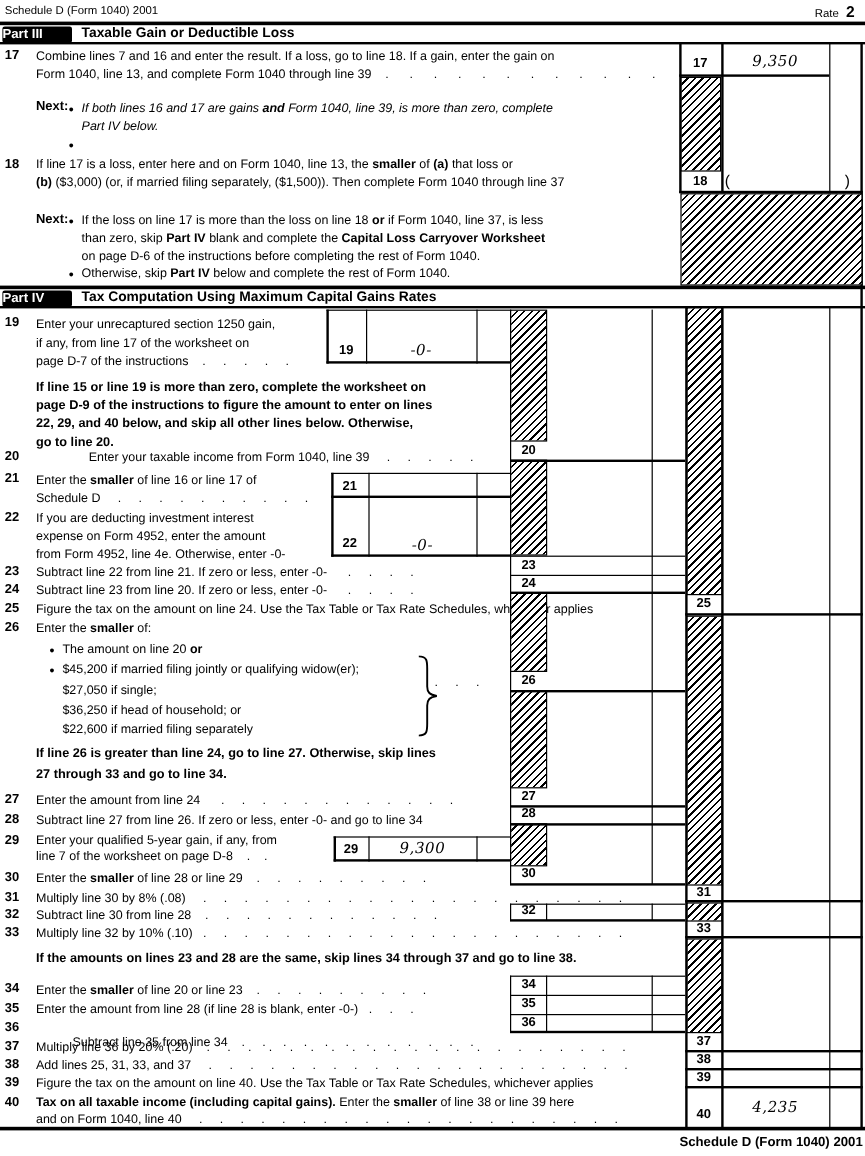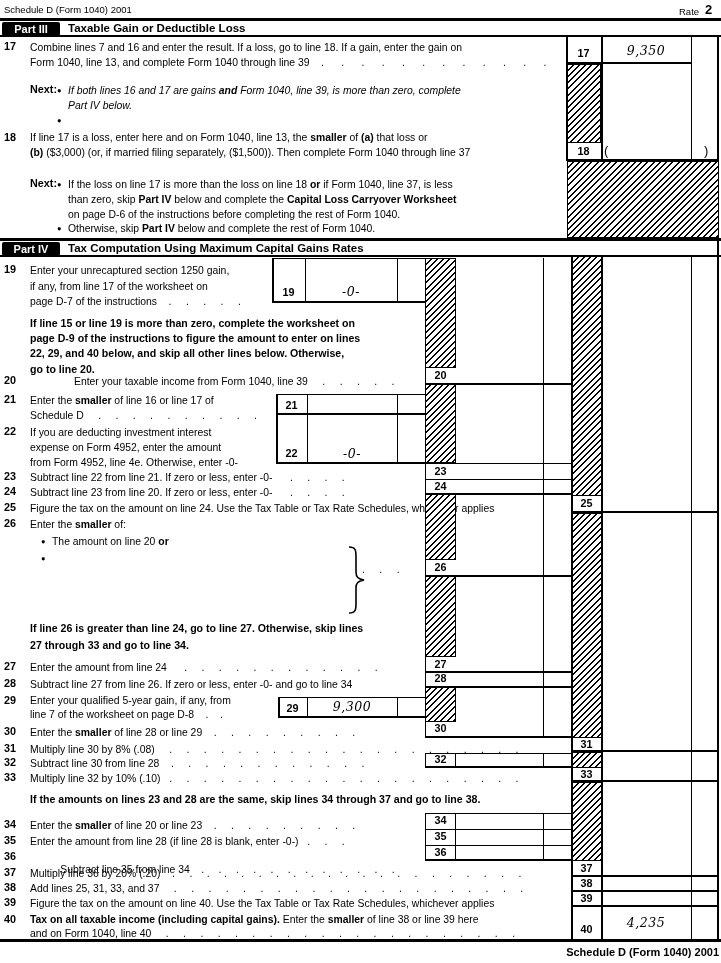--- a/index.html
+++ b/index.html
@@ -10,21 +10,21 @@
   .t b{font-weight:bold;}
   .mnum{position:absolute;font-weight:bold;font-size:10.8px;}
   .cellnum{position:absolute;font-weight:bold;font-size:10.8px;text-align:center;}
   .hl{position:absolute;background:#000;}
   .vl{position:absolute;background:#000;}
   .hatch{position:absolute;box-sizing:border-box;border:1px solid #000;
          background:repeating-linear-gradient(135deg,#fff 0px,#fff 3px,#000 3px,#000 4.4px);}
   .val{position:absolute;font-family:"DejaVu Serif",serif;font-style:italic;
        font-size:12.5px;letter-spacing:.5px;text-align:center;}
   .partlabel{position:absolute;background:#000;color:#fff;font-weight:bold;
-             font-size:11px;text-align:center;border-radius:2px;}
+             font-size:11px;text-align:left;border-radius:2px;}
   .parttitle{position:absolute;font-weight:bold;font-size:11.5px;white-space:pre;}
   .bullet{position:absolute;font-size:7.5px;}
   .paren{position:absolute;font-size:13px;}
   .field{position:absolute;}
   .hdr{position:absolute;font-size:9.5px;}
 </style>
 </head>
 <body>
 
 <div class="page">
@@ -48,21 +48,21 @@
 Part IV below.</span></div>
   <div class="bullet" style="left:57px;top:116px;">●</div>
 
   <div class="mnum" style="left:4px;top:131px;">18</div>
   <div class="t" style="left:30px;top:131px;width:540px;line-height:14.5px;"><span>If line 17 is a loss, enter here and on Form 1040, line 13, the </span><b>smaller</b><span> of </span><b>(a)</b><span> that loss or
 </span><b>(b)</b><span> ($3,000) (or, if married filing separately, ($1,500)). Then complete Form 1040 through line 37</span></div>
 
   <div class="mnum" style="left:30px;top:177px;">Next:</div>
   <div class="bullet" style="left:57px;top:180px;">●</div>
   <div class="t" style="left:68px;top:177px;width:510px;"><span>If the loss on line 17 is more than the loss on line 18 </span><b>or</b><span> if Form 1040, line 37, is less
-than zero, skip </span><b>Part IV</b><span> below and complete the </span><b>Capital Loss Carryover Worksheet</b><span>
+than zero, skip </span><b>Part IV</b><span> blank and complete the </span><b>Capital Loss Carryover Worksheet</b><span>
 on page D-6 of the instructions before completing the rest of Form 1040.</span></div>
   <div class="bullet" style="left:57px;top:224px;">●</div>
   <div class="t" style="left:68px;top:221px;width:510px;"><span>Otherwise, skip </span><b>Part IV</b><span> below and complete the rest of Form 1040.</span></div>
 
   <div class="vl" style="left:566px;top:36px;width:2px;height:125px;"></div>
   <div class="vl" style="left:601px;top:36px;width:2px;height:125px;"></div>
   <div class="vl" style="left:691px;top:36px;width:1px;height:125px;"></div>
   <div class="vl" style="left:717px;top:36px;width:2px;height:905px;"></div>
   <div class="hl" style="left:566px;top:62px;width:125px;height:2px;"></div>
   <div class="cellnum" style="left:566px;top:47px;width:35px;">17</div>
@@ -108,20 +108,24 @@
   <div class="t" style="left:30px;top:485px;width:395px;"><span>Subtract line 23 from line 20. If zero or less, enter -0-      .     .     .     .</span></div>
 
   <div class="mnum" style="left:4px;top:501px;">25</div>
   <div class="t" style="left:30px;top:501px;width:545px;"><span>Figure the tax on the amount on line 24. Use the Tax Table or Tax Rate Schedules, whichever applies</span></div>
 
   <div class="mnum" style="left:4px;top:517px;">26</div>
   <div class="t" style="left:30px;top:517px;width:300px;"><span>Enter the </span><b>smaller</b><span> of:</span></div>
   <div class="bullet" style="left:41px;top:537px;">●</div>
   <div class="t" style="left:52px;top:534px;width:300px;"><span>The amount on line 20 </span><b>or</b><span></span></div>
   <div class="bullet" style="left:41px;top:554px;">●</div>
+  <div class="t" style="left:52px;top:551px;width:300px;line-height:16.8px;"><span>$45,200 if married filing jointly or qualifying widow(er);
+$27,050 if single;
+$36,250 if head of household; or
+$22,600 if married filing separately</span></div>
   <svg style="position:absolute;left:345px;top:546px;" width="22" height="68" viewBox="0 0 22 68">
     <path d="M4 1 C11 1 11 5 11 11 L11 26 C11 31 13 33 19 34 C13 35 11 37 11 42 L11 57 C11 63 11 67 4 67" fill="none" stroke="#000" stroke-width="1.6"></path>
   </svg>
   <div class="t" style="left:362px;top:562px;width:60px;">.     .     .</div>
 
   <div class="t bold" style="left:30px;top:620px;width:380px;line-height:16.5px;font-size:10.6px;">If line 26 is greater than line 24, go to line 27. Otherwise, skip lines
 27 through 33 and go to line 34.</div>
 
   <div class="mnum" style="left:4px;top:660px;">27</div>
   <div class="t" style="left:30px;top:660px;width:395px;"><span>Enter the amount from line 24      .     .     .     .     .     .     .     .     .     .     .     .</span></div>

